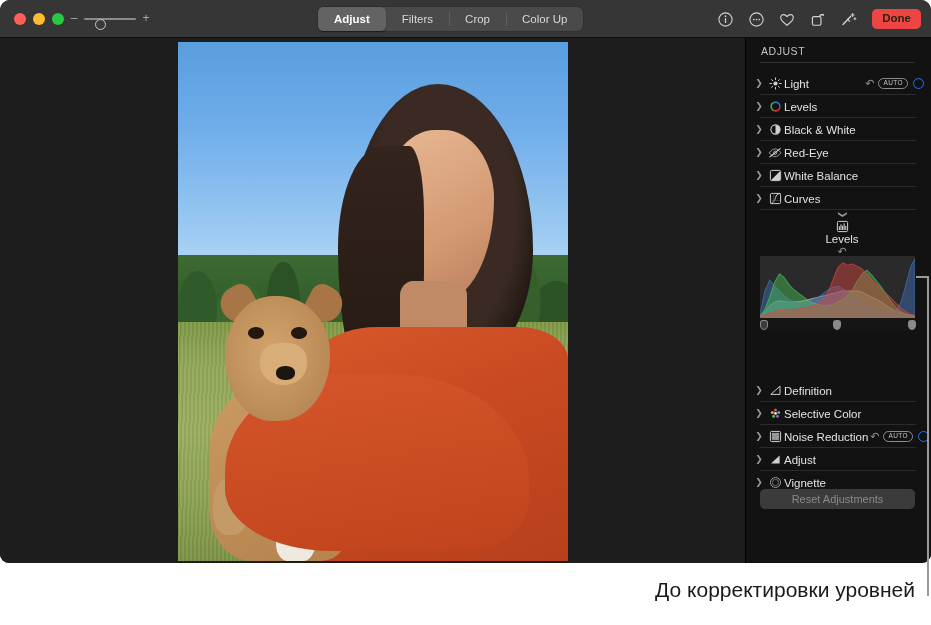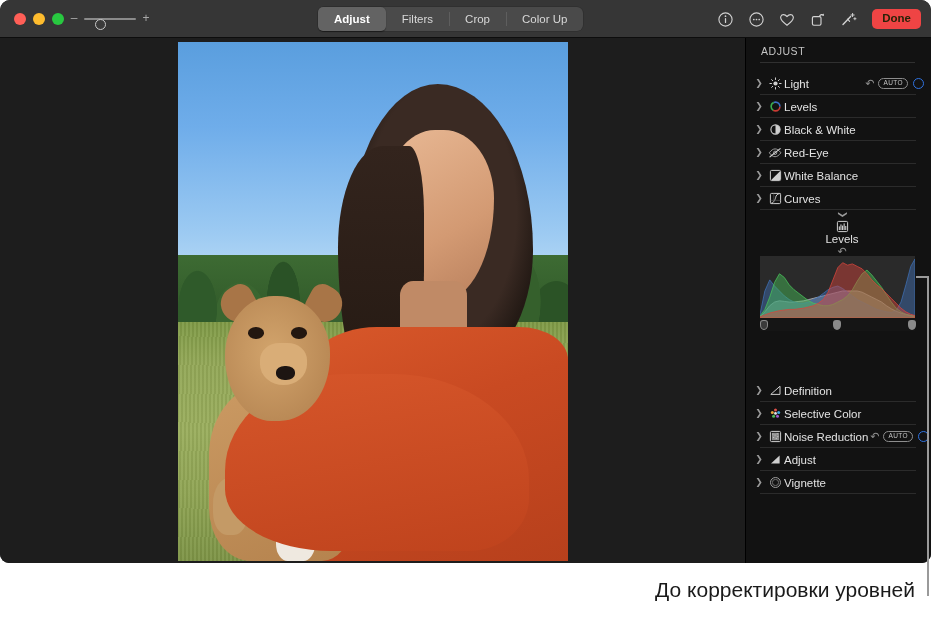--- a/index.html
+++ b/index.html
@@ -481,17 +481,18 @@
         <path d="M0,62 L0.00,58.31 L4.86,34.96 L9.73,23.90 L14.59,30.04 L19.45,34.96 L24.31,39.88 L29.18,43.56 L34.04,46.02 L38.90,47.25 L43.76,47.25 L48.63,46.02 L53.49,43.56 L58.35,41.10 L63.22,37.42 L68.08,33.73 L72.94,31.27 L77.80,30.04 L82.67,32.50 L87.53,36.19 L92.39,39.88 L97.25,43.56 L102.12,46.02 L106.98,48.48 L111.84,50.94 L116.71,53.40 L121.57,54.63 L126.43,55.85 L131.29,56.47 L136.16,54.63 L141.02,46.02 L145.88,28.81 L150.75,10.38 L155.00,3.00 L155,62 Z" fill="#3f6fb5" fill-opacity="0.46" stroke="#3f6fb5" stroke-opacity="0.95" stroke-width="0.8"></path>
         <path d="M0,62 L0.00,60.16 L4.86,53.40 L9.73,41.10 L14.59,26.35 L19.45,17.75 L24.31,21.44 L29.18,28.81 L34.04,33.73 L38.90,37.42 L43.76,41.10 L48.63,44.79 L53.49,47.25 L58.35,48.48 L63.22,49.71 L68.08,49.71 L72.94,48.48 L77.80,46.02 L82.67,43.56 L87.53,39.88 L92.39,33.73 L97.25,25.13 L102.12,17.75 L106.98,14.06 L111.84,18.98 L116.71,25.13 L121.57,31.27 L126.43,38.65 L131.29,46.02 L136.16,52.17 L141.02,55.85 L145.88,58.31 L150.75,59.54 L155.00,60.16 L155,62 Z" fill="#49c35a" fill-opacity="0.46" stroke="#49c35a" stroke-opacity="0.95" stroke-width="0.8"></path>
         <path d="M0,62 L0.00,60.77 L4.86,58.93 L9.73,57.08 L14.59,55.85 L19.45,54.63 L24.31,54.01 L29.18,53.40 L34.04,53.40 L38.90,52.78 L43.76,52.17 L48.63,50.94 L53.49,49.71 L58.35,47.25 L63.22,43.56 L68.08,36.19 L72.94,23.90 L77.80,11.60 L82.67,6.69 L87.53,9.15 L92.39,7.92 L97.25,10.38 L102.12,12.83 L106.98,17.75 L111.84,23.90 L116.71,28.81 L121.57,32.50 L126.43,37.42 L131.29,42.33 L136.16,47.25 L141.02,52.17 L145.88,55.85 L150.75,58.31 L155.00,59.54 L155,62 Z" fill="#d9453c" fill-opacity="0.46" stroke="#d9453c" stroke-opacity="0.95" stroke-width="0.8"></path>
       </svg>
   </div>
   <div id="histo-track"></div>
   <div class="hhandle open" style="left:760px;"></div>
   <div class="hhandle" style="left:833px;"></div>
   <div class="hhandle" style="left:908px;"></div>
 
+  <div id="reset-btn">Reset Adjustments</div>
 </div>
 
 <div id="callout"></div>
 
 <div id="caption">До корректировки уровней</div>
 
 </body></html>

